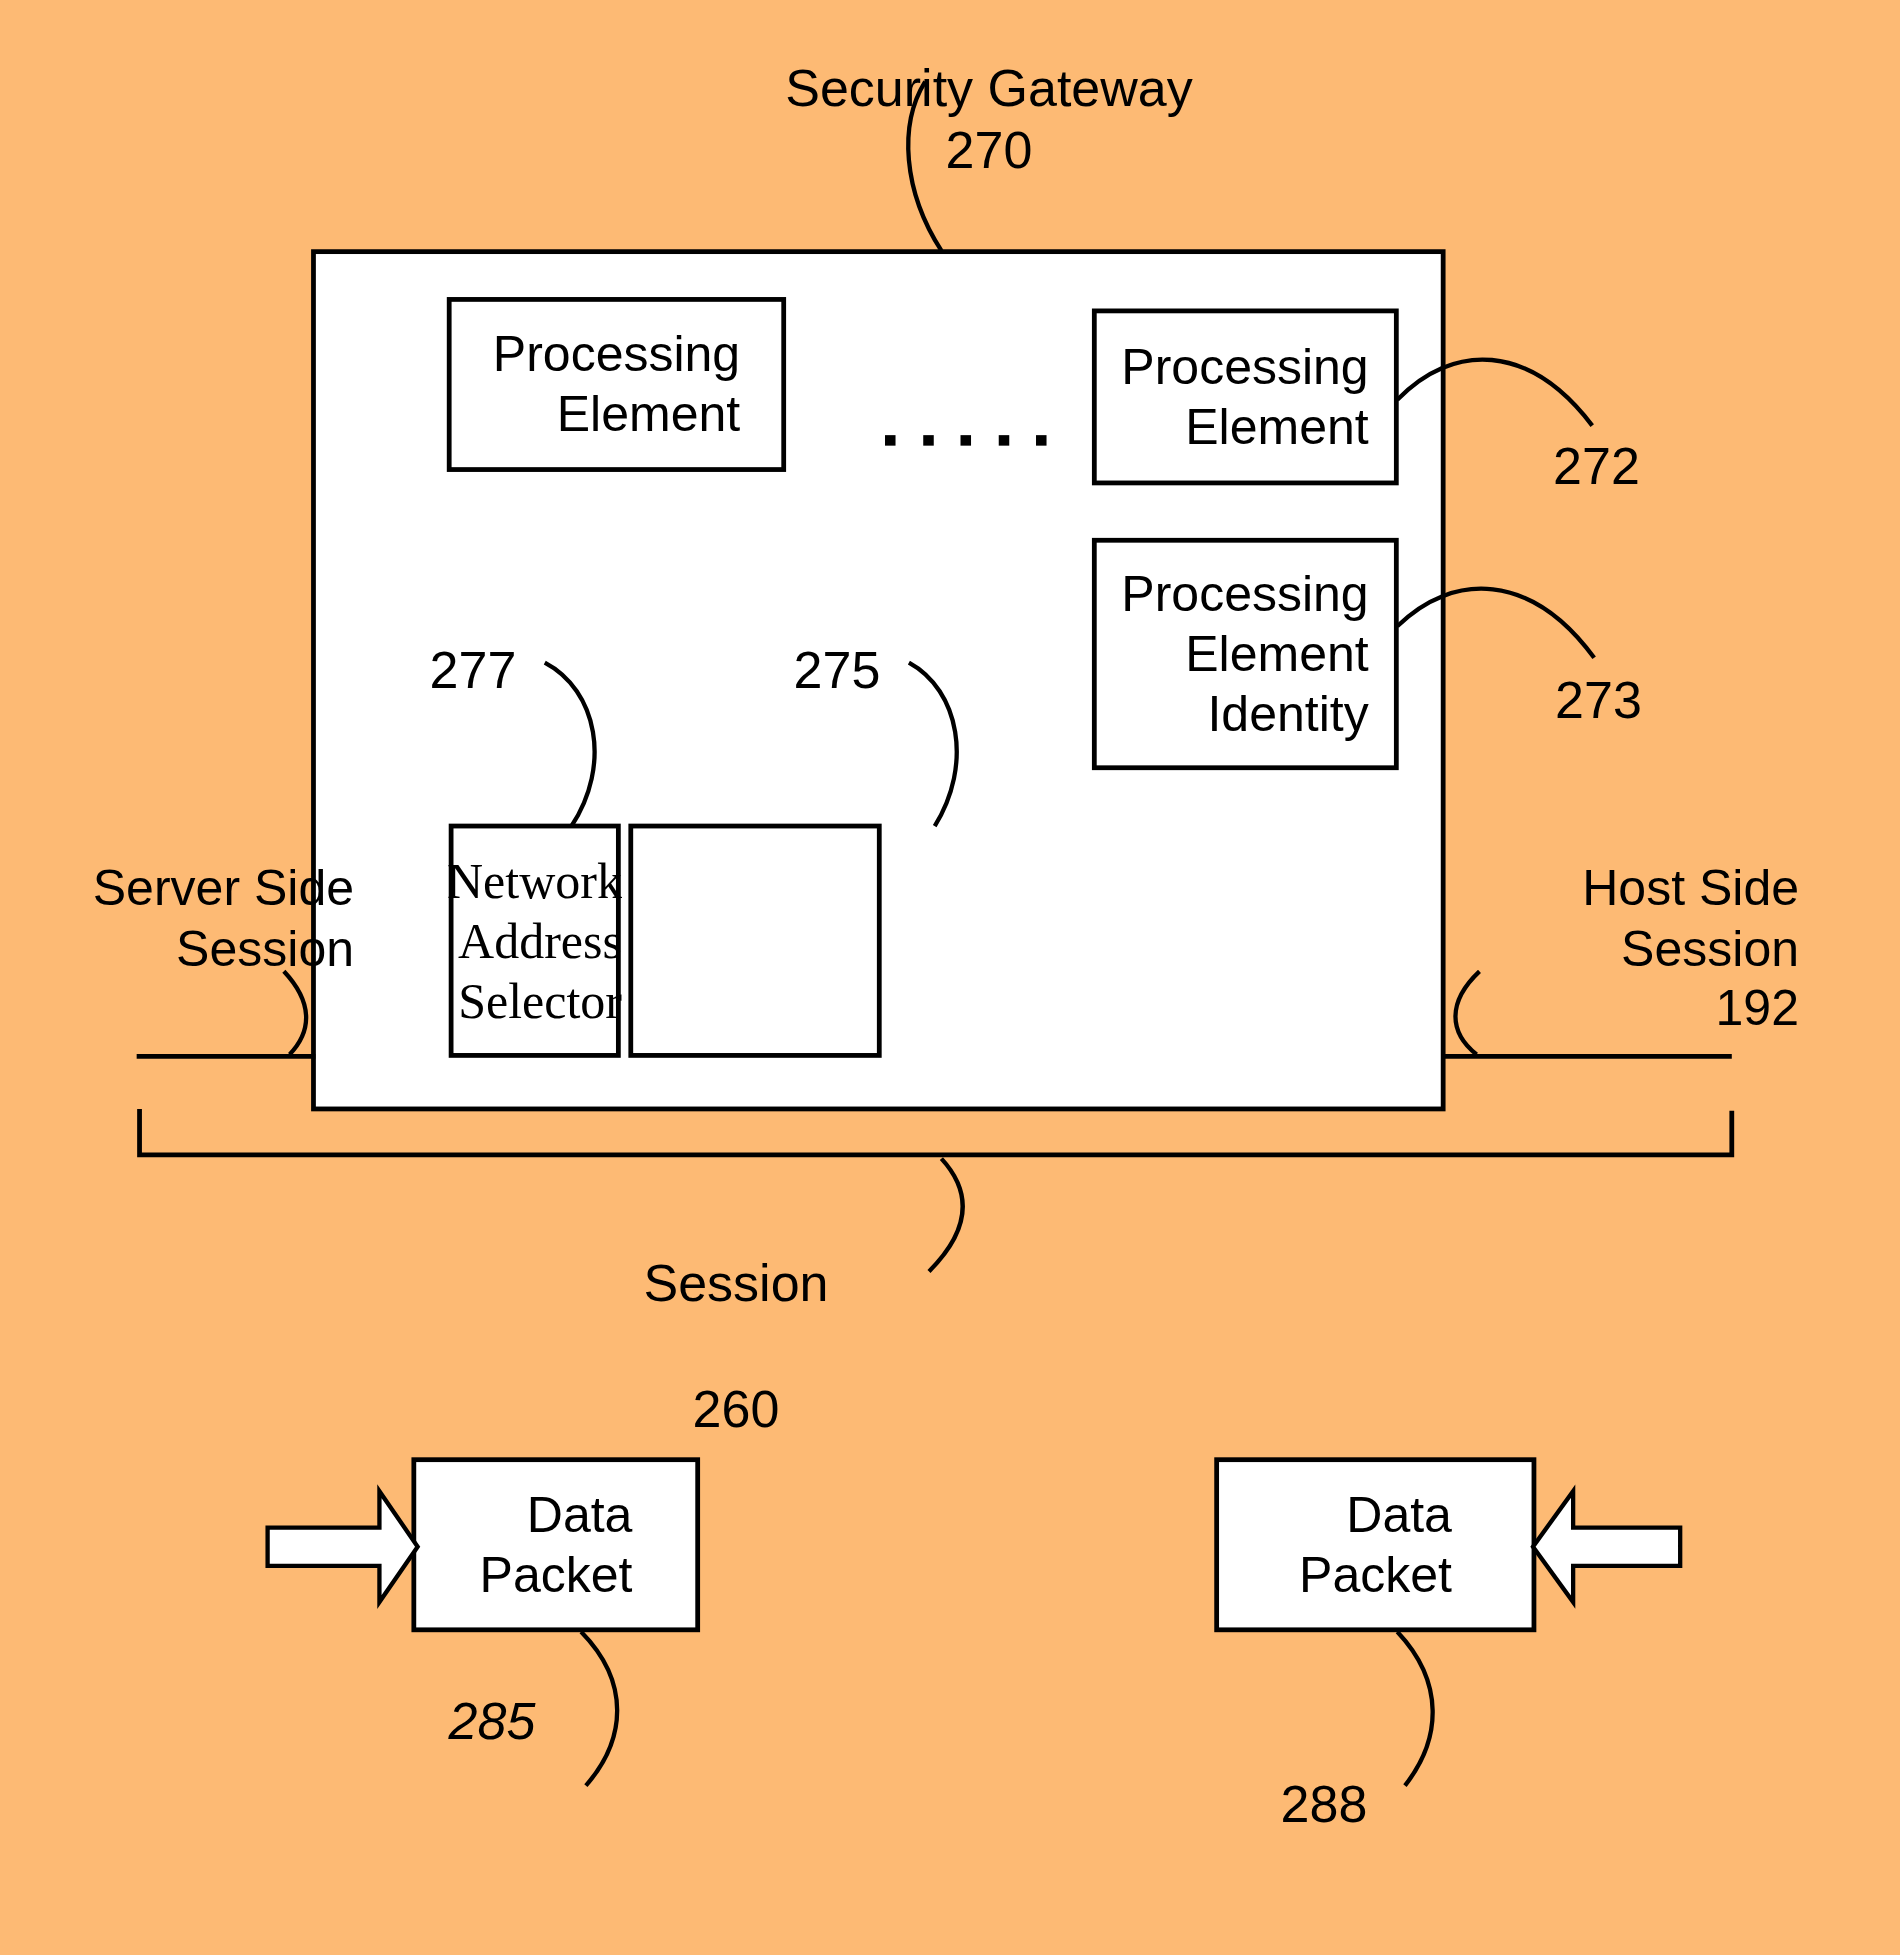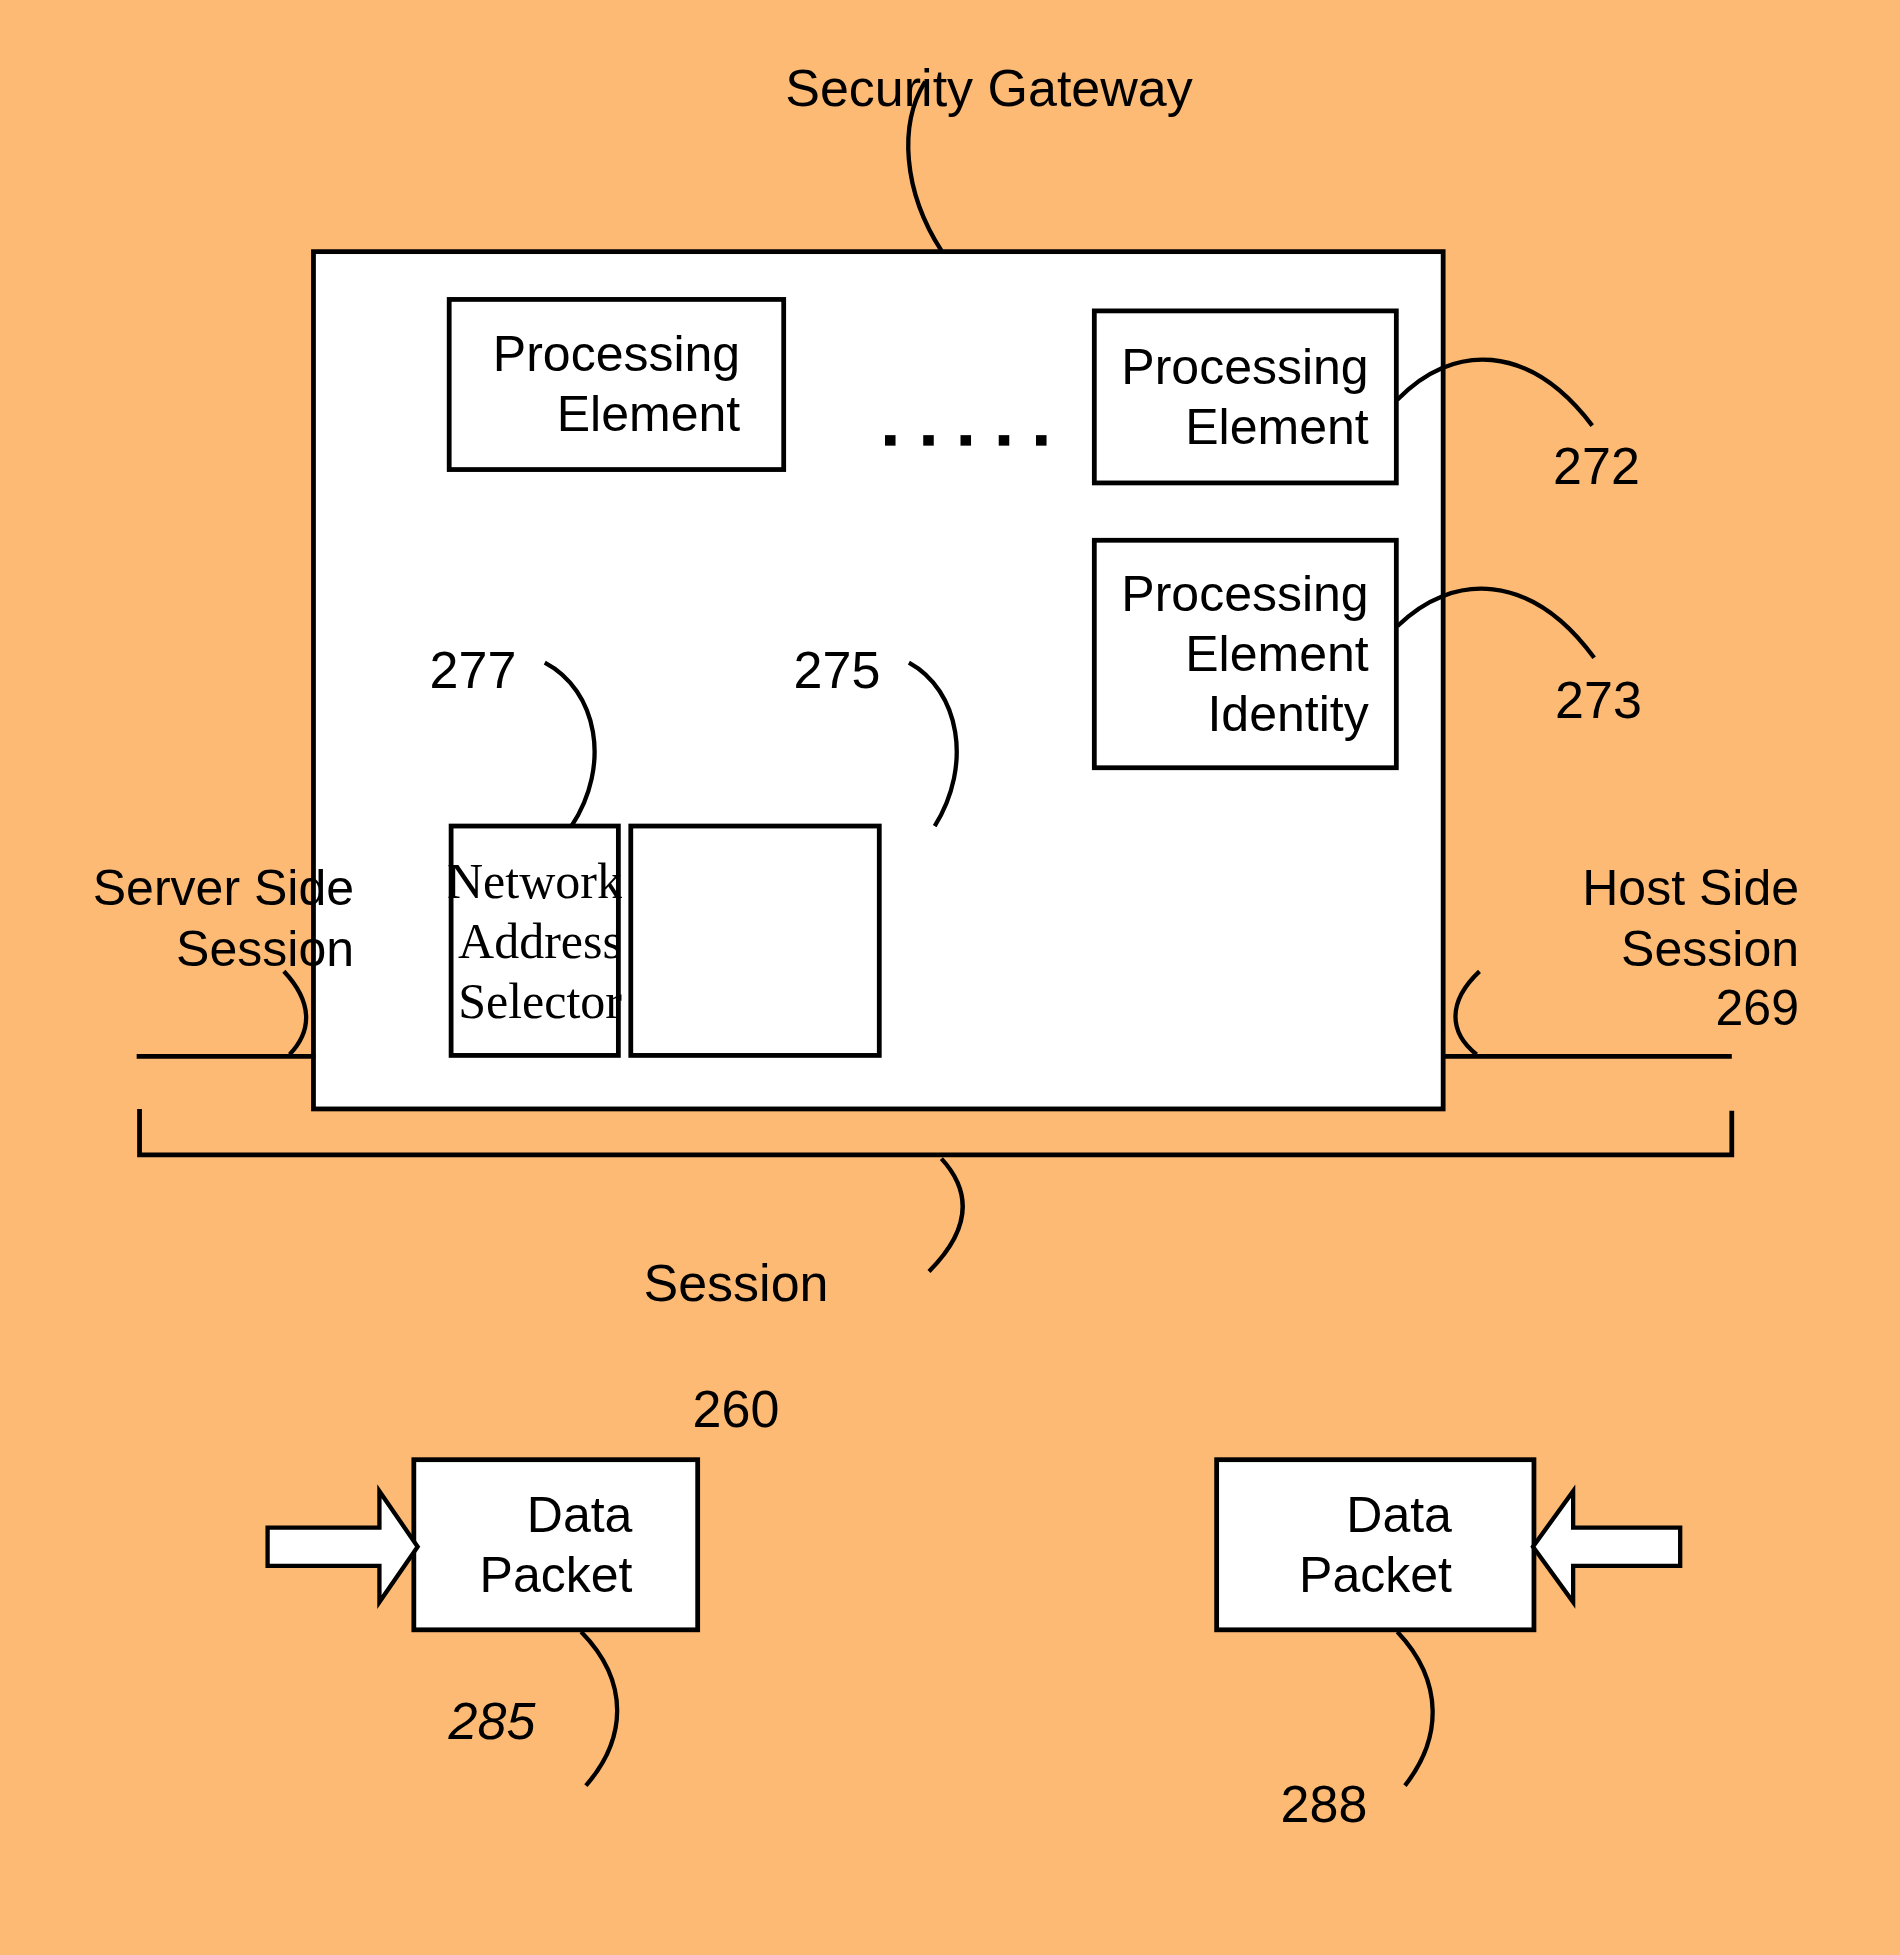--- a/index.html
+++ b/index.html
@@ -98,20 +98,21 @@
     <path d="M 608 1707 C 660 1760 655 1820 613 1868" fill="none" stroke="#000000" stroke-width="4.5"></path>
 
     <rect x="1273" y="1527" width="332" height="178" fill="#ffffff" stroke="#000000" stroke-width="5"></rect>
 
     <path d="M 1758 1598 L 1646 1598 L 1646 1560 L 1604 1618 L 1646 1676 L 1646 1638 L 1758 1638 Z" fill="#ffffff" stroke="#000000" stroke-width="4.5" stroke-linejoin="miter"></path>
 
     <path d="M 1462 1707 C 1512 1760 1508 1820 1470 1868" fill="none" stroke="#000000" stroke-width="4.5"></path>
   </svg>
 
   <div class="lbl f54" style="left:774px; top:57px; width:430px;">Security Gateway</div>
+  <div class="lbl f54" style="left:774px; top:119px; width:430px;">270</div>
 
   <div class="boxtext f52" style="left:449px; top:299px; width:335px; height:170px;">Processing
 Element</div>
 
   <div class="boxtext f52" style="left:1094px; top:311px; width:302px; height:172px;">Processing
 Element</div>
   <div class="lbl f54" style="left:1520px; top:435px; width:153px;">272</div>
 
   <div class="boxtext f52" style="left:1094px; top:540px; width:302px; height:228px;">Processing
 Element
@@ -125,21 +126,21 @@
   <div class="boxtext f52" style="left:447px; top:826px; width:175px; height:229px;font-family:Liberation Serif, serif;">Network
 Address
 Selector</div>
 
 
   <div class="lbl f52" style="left:67px; top:858px; width:287px;">Server Side
 Session</div>
 
   <div class="lbl f52" style="left:1512px; top:858px; width:287px;">Host Side
 Session</div>
-  <div class="lbl f52" style="left:1512px; top:978px; width:287px;">269</div>
+  <div class="lbl f52" style="left:1512px; top:978px; width:287px;">192</div>
 
   <div class="lbl f54" style="left:583px; top:1252px; width:306px;">Session</div>
   <div class="lbl f54" style="left:583px; top:1378px; width:306px;">260</div>
 
   <div class="boxtext f52" style="left:414px; top:1460px; width:284px; height:170px;">Data
 Packet</div>
   <div class="lbl f54" style="left:401px; top:1690px; width:182px;font-style:italic;">285</div>
 
   <div class="boxtext f52" style="left:1217px; top:1460px; width:317px; height:170px;">Data
 Packet</div>

